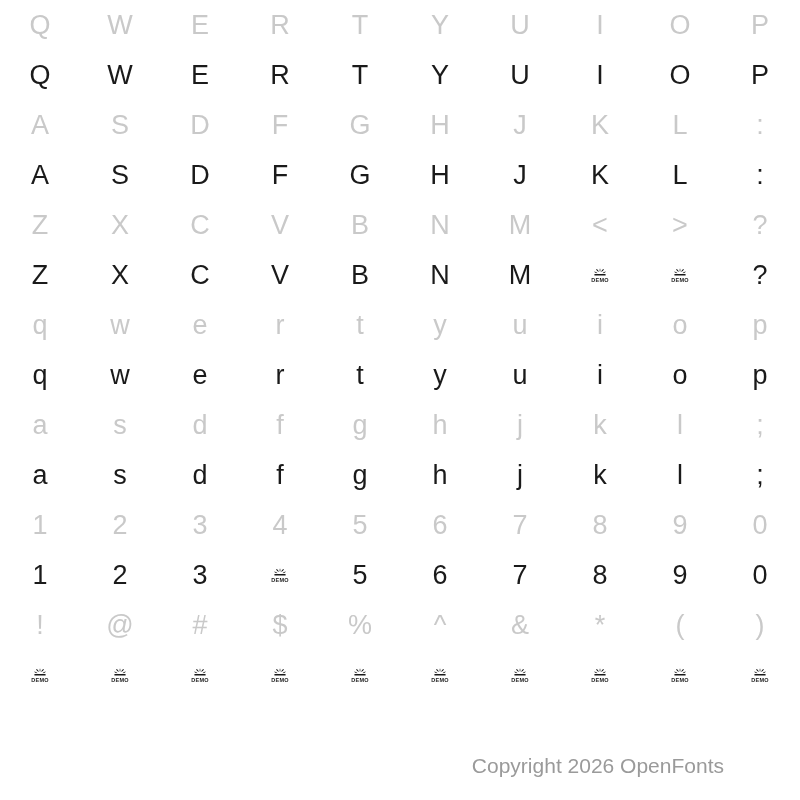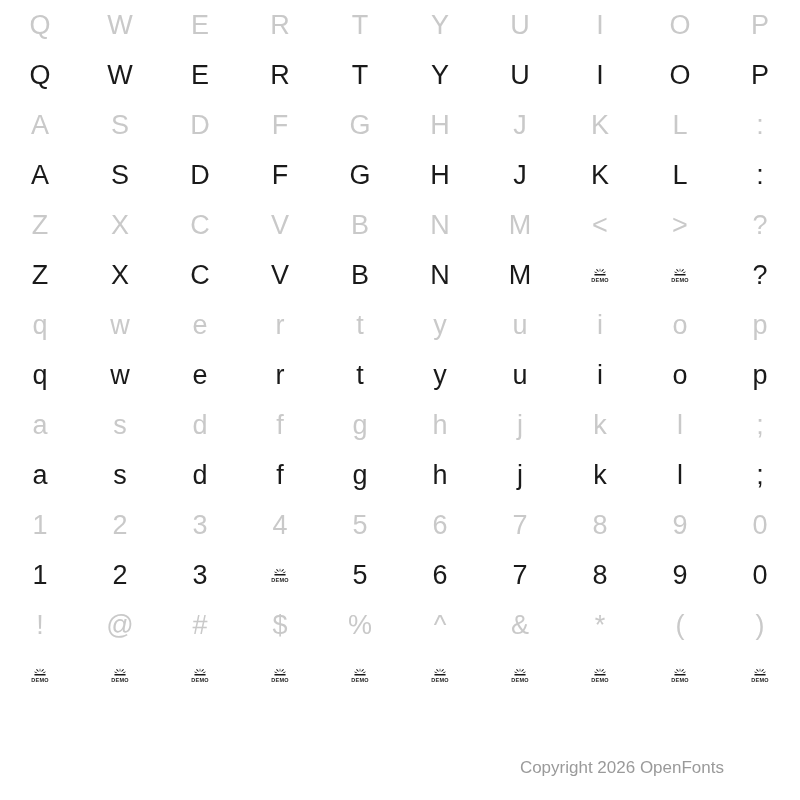--- a/index.html
+++ b/index.html
@@ -64,21 +64,21 @@
     margin-top: 0.5px;
   }
   .footer {
     position: absolute;
     left: 0;
     bottom: 22px;
     width: 800px;
     text-align: right;
     padding-right: 76px;
     box-sizing: border-box;
-    font-size: 17px;
+    font-size: 21px;
     color: #9a9a9a;
     font-family: "Liberation Sans", sans-serif;
     user-select: none;
   }
 </style>
 </head>
 <body>
 
 <div class="sheet">
   <div class="grid">

